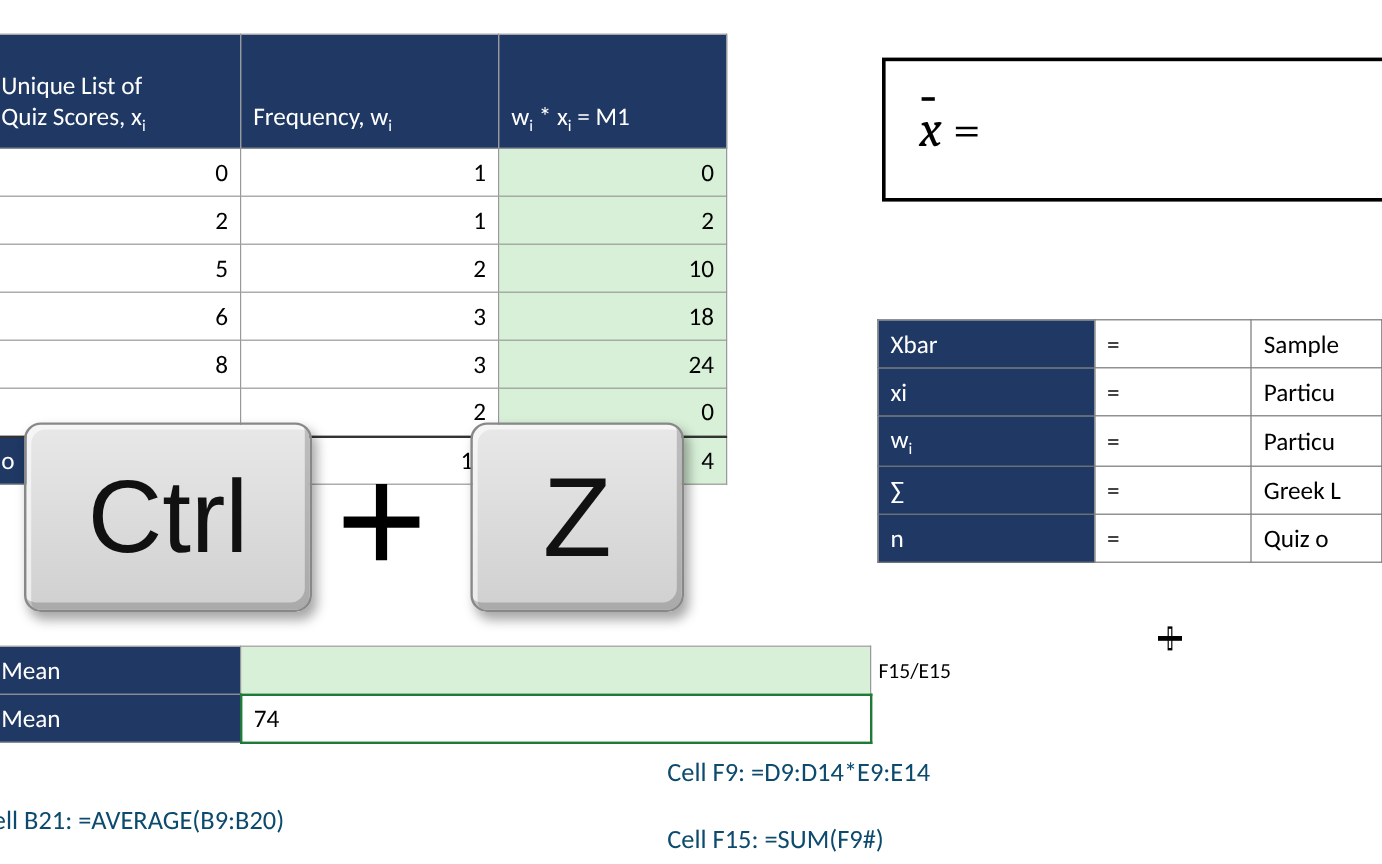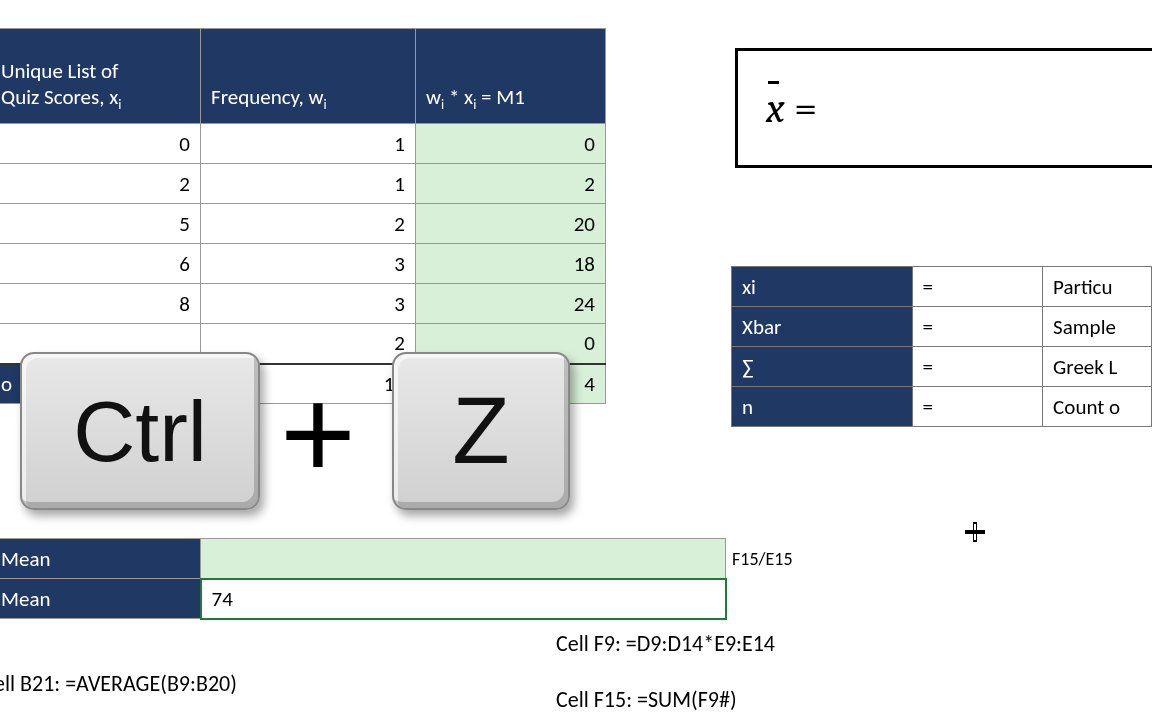--- a/index.html
+++ b/index.html
@@ -33,21 +33,21 @@
   #left-table .total-row td { border-top: 2px solid #333; }
 
   
   #mean-block { position: absolute; left: -10px; top: 538px; }
   #mean-block td { height: 40px; }
   #mean-block .lbl { width: 210px; }
   #mean-block .val { width: 525px; text-align: left; }
   #mean-block .val-cell { background: #fff; border: 1px solid #aaa; }
 
   
-  .formula-text { position: absolute; font-size: 22px; color: #000000; }
+  .formula-text { position: absolute; font-size: 22px; color: #0c4a6e; }
 
   
   #formula-box {
     position: absolute;
     left: 735px; top: 48px;
     width: 420px; height: 120px;
     border: 3px solid #000;
     display: flex; align-items: center;
     padding-left: 28px;
     font-family: Cambria, 'Times New Roman', serif;
@@ -137,21 +137,21 @@
         <td class="num green col-c">0</td>
       </tr>
   <tr>
         <td class="num col-a">2</td>
         <td class="num col-b">1</td>
         <td class="num green col-c">2</td>
       </tr>
   <tr>
         <td class="num col-a">5</td>
         <td class="num col-b">2</td>
-        <td class="num green col-c">20</td>
+        <td class="num green col-c">10</td>
       </tr>
   <tr>
         <td class="num col-a">6</td>
         <td class="num col-b">3</td>
         <td class="num green col-c">18</td>
       </tr>
   <tr>
         <td class="num col-a">8</td>
         <td class="num col-b">3</td>
         <td class="num green col-c">24</td>
@@ -182,38 +182,43 @@
 </tbody>
   </table>
 
 <div id="formula-box">
   <span class="xbar">x</span>&nbsp;=
 </div>
 
 <table id="legend">
   <tbody>
       <tr>
+        <td class="navy c1">Xbar</td>
+        <td class="c2">=</td>
+        <td class="c3">Sample</td>
+      </tr>
+  <tr>
         <td class="navy c1">xi</td>
         <td class="c2">=</td>
         <td class="c3">Particu</td>
       </tr>
   <tr>
-        <td class="navy c1">Xbar</td>
-        <td class="c2">=</td>
-        <td class="c3">Sample</td>
+        <td class="navy c1">w<sub>i</sub></td>
+        <td class="c2">=</td>
+        <td class="c3">Particu</td>
       </tr>
   <tr>
         <td class="navy c1">∑</td>
         <td class="c2">=</td>
         <td class="c3">Greek L</td>
       </tr>
   <tr>
         <td class="navy c1">n</td>
         <td class="c2">=</td>
-        <td class="c3">Count o</td>
+        <td class="c3">Quiz o</td>
       </tr>
 </tbody>
   </table>
 
 <div id="f15text">F15/E15</div>
 
 <div class="formula-text" style="left:-6px; top:670px">ell B21: =AVERAGE(B9:B20)</div>
 <div class="formula-text" style="left:556px; top:630px">Cell F9: =D9:D14*E9:E14</div>
 <div class="formula-text" style="left:556px; top:686px">Cell F15: =SUM(F9#)</div>
 

